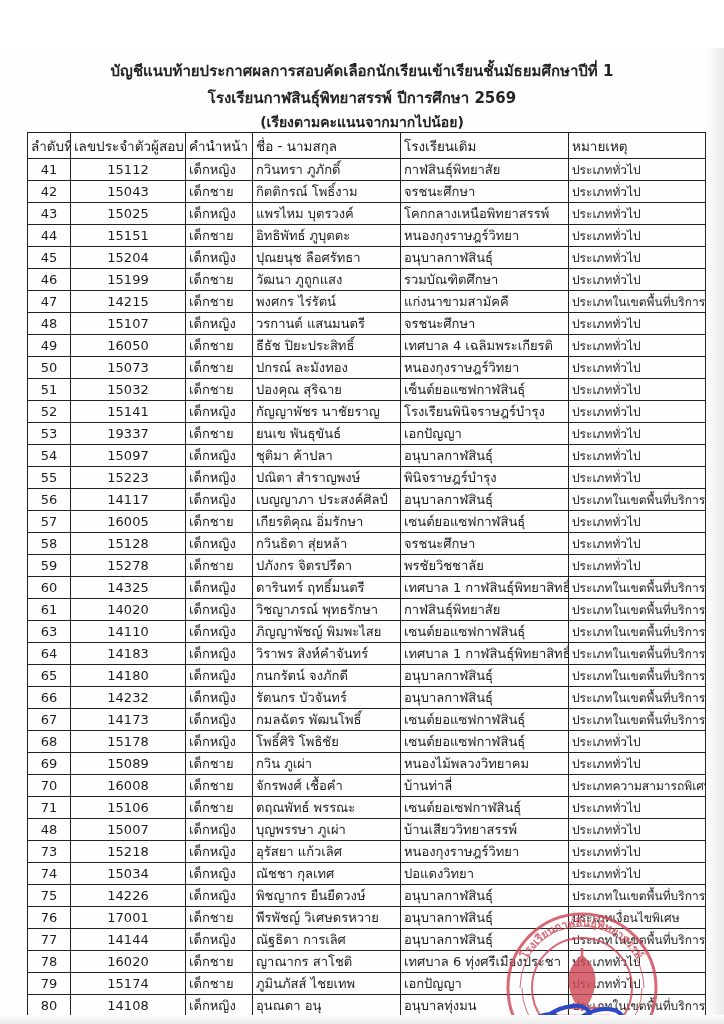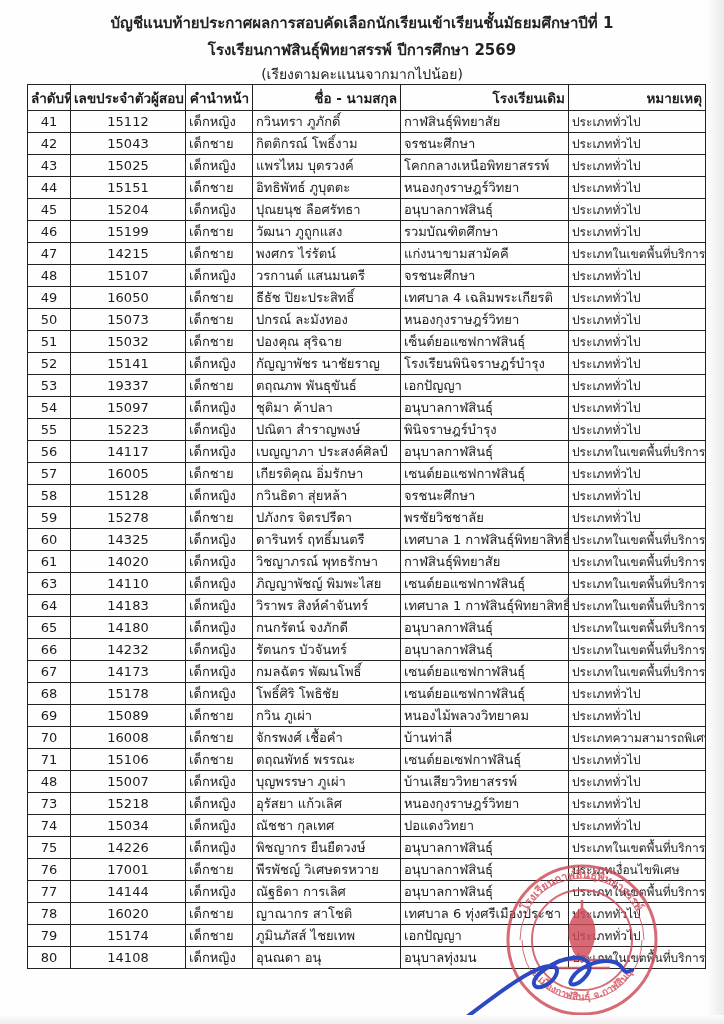--- a/index.html
+++ b/index.html
@@ -4,46 +4,46 @@
 <style>
   * { margin:0; padding:0; box-sizing:border-box; }
   html,body { width:724px; height:1024px; }
   body {
     font-family:"DejaVu Sans", sans-serif;
     background:#ffffff;
     color:#1c1c1c;
     position:relative;
     overflow:hidden;
   }
-  .page { position:absolute; inset:0; background:#fefefe; }
+  .page { position:absolute; inset:0; background:#fefefe;margin-top:48px; }
   .scan-edge-right {
     position:absolute; top:0; right:0; width:16px; height:1024px;
     background:linear-gradient(to right,#fdfdfd,#e9e9e9);
   }
   .scan-edge-bottom {
     position:absolute; left:0; bottom:0; width:724px; height:9px;
     background:linear-gradient(to bottom,#fdfdfd,#ececec);
   }
   .doc-header { position:absolute; top:0; left:0; width:724px; text-align:center; }
   .title-1 { position:absolute; top:11px; width:100%; font-size:15px; font-weight:700; color:#222; }
   .title-2 { position:absolute; top:38px; width:100%; font-size:15px; font-weight:700; color:#222; }
-  .title-3 { position:absolute; top:63px; width:100%; font-size:14px; font-weight:400; color:#222; }
+  .title-3 { position:absolute; top:63px; width:100%; font-size:14px; font-weight:700; color:#222; }
 
   table.results {
     position:absolute; top:84px; left:27px;
     width:678px; border-collapse:collapse; table-layout:fixed;
     font-size:13px; color:#1c1c1c;
   }
   table.results th, table.results td {
     border:1.5px solid #222;
     height:22px; line-height:20px;
     overflow:hidden; white-space:nowrap;
     padding:0 3px;
   }
-  table.results th { height:26px; font-size:13.5px; font-weight:700; text-align:right; }
+  table.results th { height:26px; font-size:13.5px; font-weight:400; text-align:left; }
   td.c0, td.c1 { text-align:center; }
   td.c2, td.c3, td.c4, td.c5 { text-align:left; padding-left:5px; }
   td.c5 { font-size:12px; }
   col.w0{width:43px} col.w1{width:115px} col.w2{width:67px}
   col.w3{width:148px} col.w4{width:168px} col.w5{width:137px}
 
   .stamp-layer { position:absolute; left:440px; top:848px; width:284px; height:176px; pointer-events:none; }
   .sig-layer   { position:absolute; left:462px; top:922px; width:180px; height:100px; pointer-events:none; }
 </style>
 </head>
@@ -170,21 +170,21 @@
           <td class="c1">15141</td>
           <td class="c2">เด็กหญิง</td>
           <td class="c3">กัญญาพัชร นาชัยราญ</td>
           <td class="c4">โรงเรียนพินิจราษฎร์บำรุง</td>
           <td class="c5">ประเภททั่วไป</td>
         </tr>
         <tr>
           <td class="c0">53</td>
           <td class="c1">19337</td>
           <td class="c2">เด็กชาย</td>
-          <td class="c3">ตฤณภพ พันธุขันธ์</td>
+          <td class="c3">ยนเข พันธุขันธ์</td>
           <td class="c4">เอกปัญญา</td>
           <td class="c5">ประเภททั่วไป</td>
         </tr>
         <tr>
           <td class="c0">54</td>
           <td class="c1">15097</td>
           <td class="c2">เด็กหญิง</td>
           <td class="c3">ชุติมา ค้าปลา</td>
           <td class="c4">อนุบาลกาฬสินธุ์</td>
           <td class="c5">ประเภททั่วไป</td>

